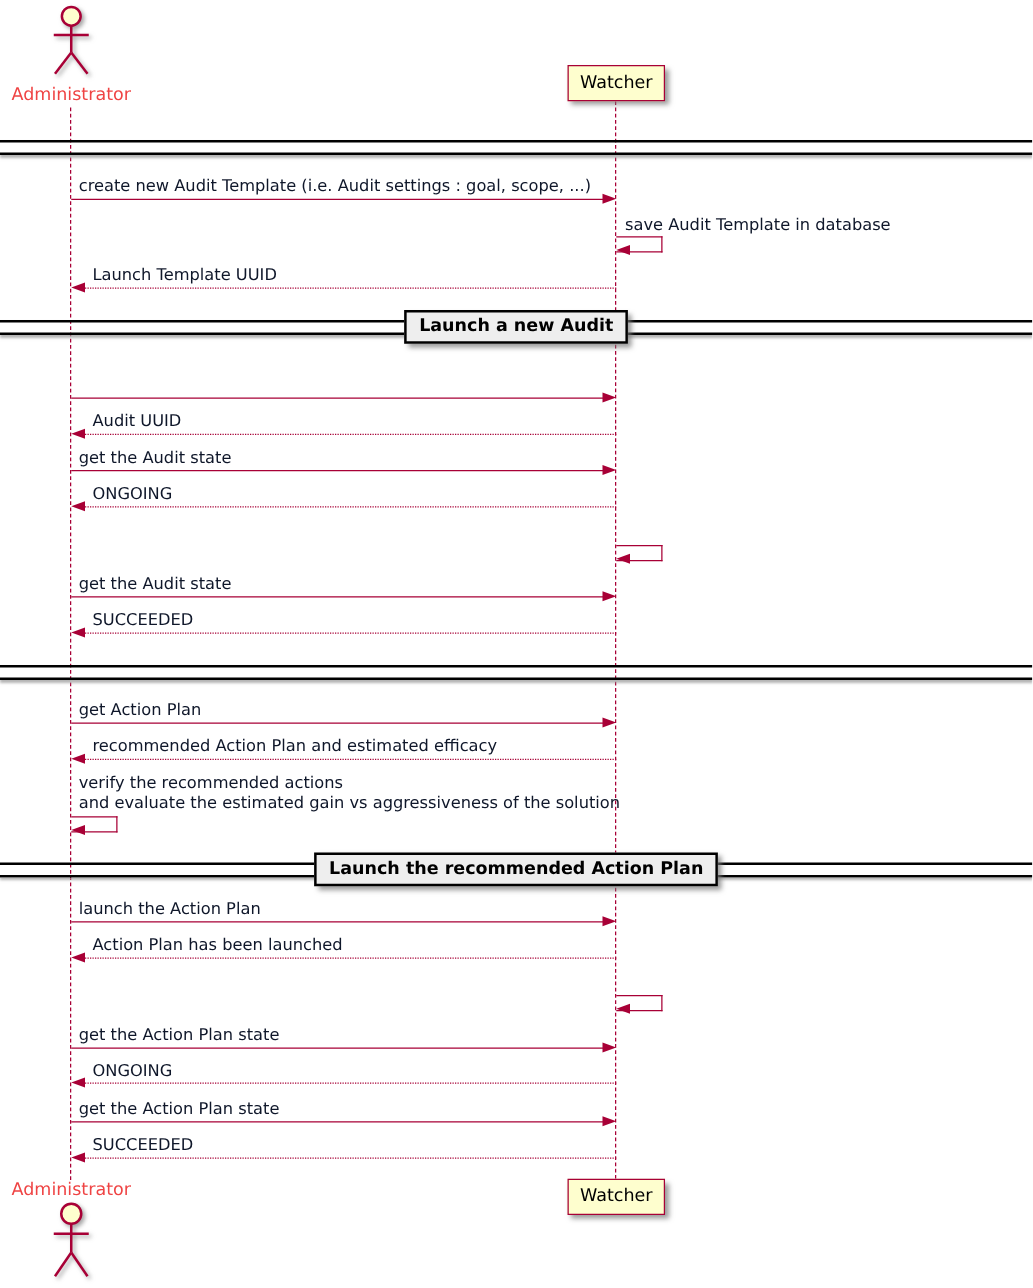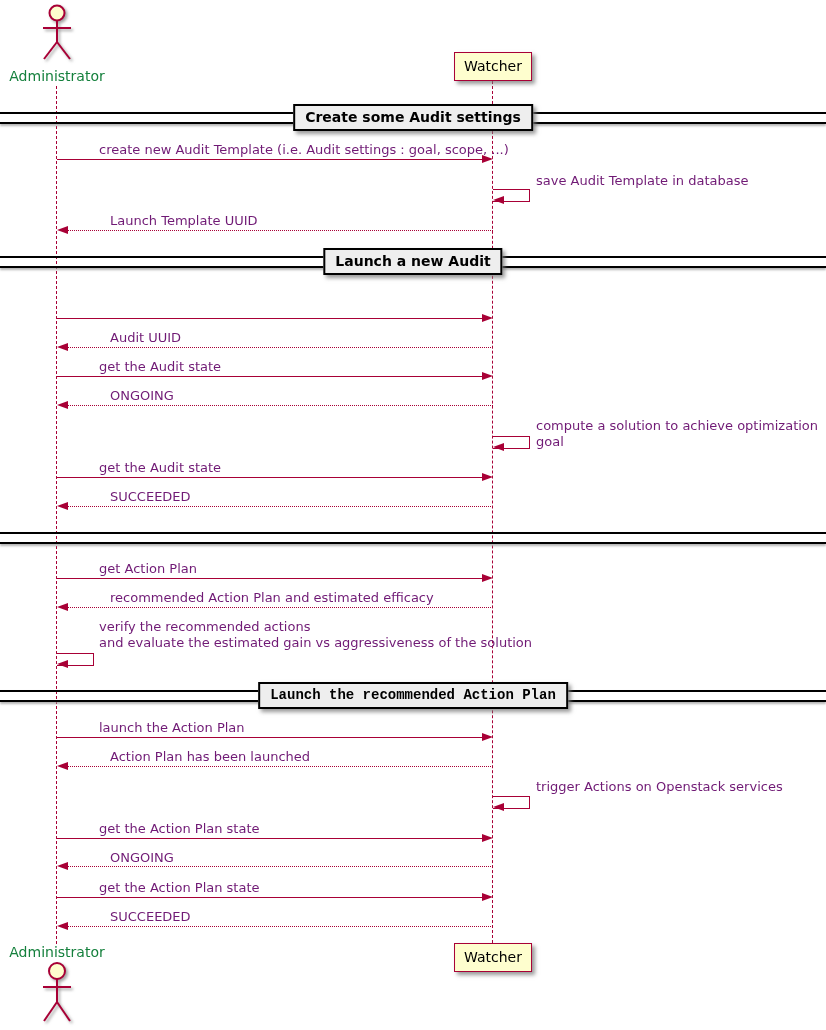--- a/index.html
+++ b/index.html
@@ -2,22 +2,22 @@
 <html><head>
 <meta charset="utf-8">
 <style>
   html,body{margin:0;padding:0;background:#fff;}
   #canvas{
     position:relative;width:826px;height:1030px;background:#ffffff;
     font-family:"DejaVu Sans","Liberation Sans",sans-serif;overflow:hidden;
   }
   .lifeline{position:absolute;width:0;border-left:1px dashed #A80036;z-index:0;}
   .msg-label{
-    position:absolute;font-size:13px;line-height:16px;color:#701a75;
-    white-space:pre-line;z-index:1;margin-left:36px;
+    position:absolute;font-size:13px;line-height:16px;color:#0f172a;
+    white-space:pre-line;z-index:1;
   }
   .arrow-line{position:absolute;height:0;border-top:1.3px solid #A80036;z-index:1;}
   .arrow-line.dotted{border-top:1.4px dotted #A80036;}
   .head-right{
     position:absolute;width:0;height:0;z-index:1;
     border-left:11px solid #A80036;border-top:4px solid transparent;border-bottom:4px solid transparent;
   }
   .head-left{
     position:absolute;width:0;height:0;z-index:1;
     border-right:11px solid #A80036;border-top:4px solid transparent;border-bottom:4px solid transparent;
@@ -38,21 +38,21 @@
     box-shadow:3px 3px 4px rgba(120,120,120,.75);
   }
   .participant-box{
     position:absolute;transform:translateX(-50%);z-index:2;
     background:#FEFECE;border:1.6px solid #A80036;padding:5px 9px 6px 9px;
     font-size:14px;color:#000;white-space:nowrap;
     box-shadow:3px 3px 4px rgba(120,120,120,.75);
   }
   .actor-name{
     position:absolute;transform:translateX(-50%);z-index:2;
-    font-size:14px;color:#15803d;white-space:nowrap;
+    font-size:14px;color:#ef4444;white-space:nowrap;
   }
   .actor-figure{position:absolute;z-index:2;filter:drop-shadow(2.5px 2.5px 1.5px rgba(140,140,140,.8));}
 </style>
 </head>
 <body>
 
 <div id="canvas">
 
   <div class="lifeline" style="left:56px;top:86px;height:858px;"></div>
   <div class="lifeline" style="left:492px;top:81px;height:862px;"></div>
@@ -64,21 +64,20 @@
       <line x1="6" y1="25" x2="34" y2="25" stroke="#A80036" stroke-width="2"></line>
       <line x1="20" y1="39" x2="7" y2="56" stroke="#A80036" stroke-width="2"></line>
       <line x1="20" y1="39" x2="33" y2="56" stroke="#A80036" stroke-width="2"></line>
     </svg>
   </div>
   <div class="actor-name" style="left:57px;top:68px;">Administrator</div>
 
   <div class="participant-box" style="left:493px;top:52px;">Watcher</div>
 
   <div class="divider-lines" style="top:112px;"></div>
-  <div class="divider-box" style="top:104px;">Create some Audit settings</div>
 
   <div class="msg-label" style="left:63px;top:142px;">create new Audit Template (i.e. Audit settings : goal, scope, ...)</div>
   <div class="arrow-line" style="left:57px;top:159px;width:426px;"></div>
   <div class="head-right" style="left:482px;top:155px;"></div>
 
   <div class="msg-label" style="left:500px;top:173px;">save Audit Template in database</div>
   <div class="self-loop" style="left:493px;top:189px;"></div>
   <div class="head-left" style="left:493px;top:196px;"></div>
 
   <div class="msg-label" style="left:74px;top:213px;">Launch Template UUID</div>
@@ -96,21 +95,20 @@
   <div class="head-left" style="left:57px;top:343px;"></div>
 
   <div class="msg-label" style="left:63px;top:359px;">get the Audit state</div>
   <div class="arrow-line" style="left:57px;top:376px;width:426px;"></div>
   <div class="head-right" style="left:482px;top:372px;"></div>
 
   <div class="msg-label" style="left:74px;top:388px;">ONGOING</div>
   <div class="arrow-line dotted" style="left:68px;top:405px;width:425px;"></div>
   <div class="head-left" style="left:57px;top:401px;"></div>
 
-  <div class="msg-label" style="left:500px;top:418px;">compute a solution to achieve optimization goal</div>
   <div class="self-loop" style="left:493px;top:436px;"></div>
   <div class="head-left" style="left:493px;top:443px;"></div>
 
   <div class="msg-label" style="left:63px;top:460px;">get the Audit state</div>
   <div class="arrow-line" style="left:57px;top:477px;width:426px;"></div>
   <div class="head-right" style="left:482px;top:473px;"></div>
 
   <div class="msg-label" style="left:74px;top:489px;">SUCCEEDED</div>
   <div class="arrow-line dotted" style="left:68px;top:506px;width:425px;"></div>
   <div class="head-left" style="left:57px;top:502px;"></div>
@@ -124,31 +122,30 @@
   <div class="msg-label" style="left:74px;top:590px;text-align:right;">recommended Action Plan and estimated efficacy</div>
   <div class="arrow-line dotted" style="left:68px;top:607px;width:425px;"></div>
   <div class="head-left" style="left:57px;top:603px;"></div>
 
   <div class="msg-label" style="left:63px;top:619px;">verify the recommended actions
 and evaluate the estimated gain vs aggressiveness of the solution</div>
   <div class="self-loop" style="left:57px;top:653px;"></div>
   <div class="head-left" style="left:57px;top:660px;"></div>
 
   <div class="divider-lines" style="top:690px;"></div>
-  <div class="divider-box" style="top:682px;font-family:Liberation Mono, monospace;">Launch the recommended Action Plan</div>
+  <div class="divider-box" style="top:682px;">Launch the recommended Action Plan</div>
 
   <div class="msg-label" style="left:63px;top:720px;">launch the Action Plan</div>
   <div class="arrow-line" style="left:57px;top:737px;width:426px;"></div>
   <div class="head-right" style="left:482px;top:733px;"></div>
 
   <div class="msg-label" style="left:74px;top:749px;">Action Plan has been launched</div>
   <div class="arrow-line dotted" style="left:68px;top:766px;width:425px;"></div>
   <div class="head-left" style="left:57px;top:762px;"></div>
 
-  <div class="msg-label" style="left:500px;top:779px;">trigger Actions on Openstack services</div>
   <div class="self-loop" style="left:493px;top:796px;"></div>
   <div class="head-left" style="left:493px;top:803px;"></div>
 
   <div class="msg-label" style="left:63px;top:821px;">get the Action Plan state</div>
   <div class="arrow-line" style="left:57px;top:838px;width:426px;"></div>
   <div class="head-right" style="left:482px;top:834px;"></div>
 
   <div class="msg-label" style="left:74px;top:850px;">ONGOING</div>
   <div class="arrow-line dotted" style="left:68px;top:866px;width:425px;"></div>
   <div class="head-left" style="left:57px;top:862px;"></div>

